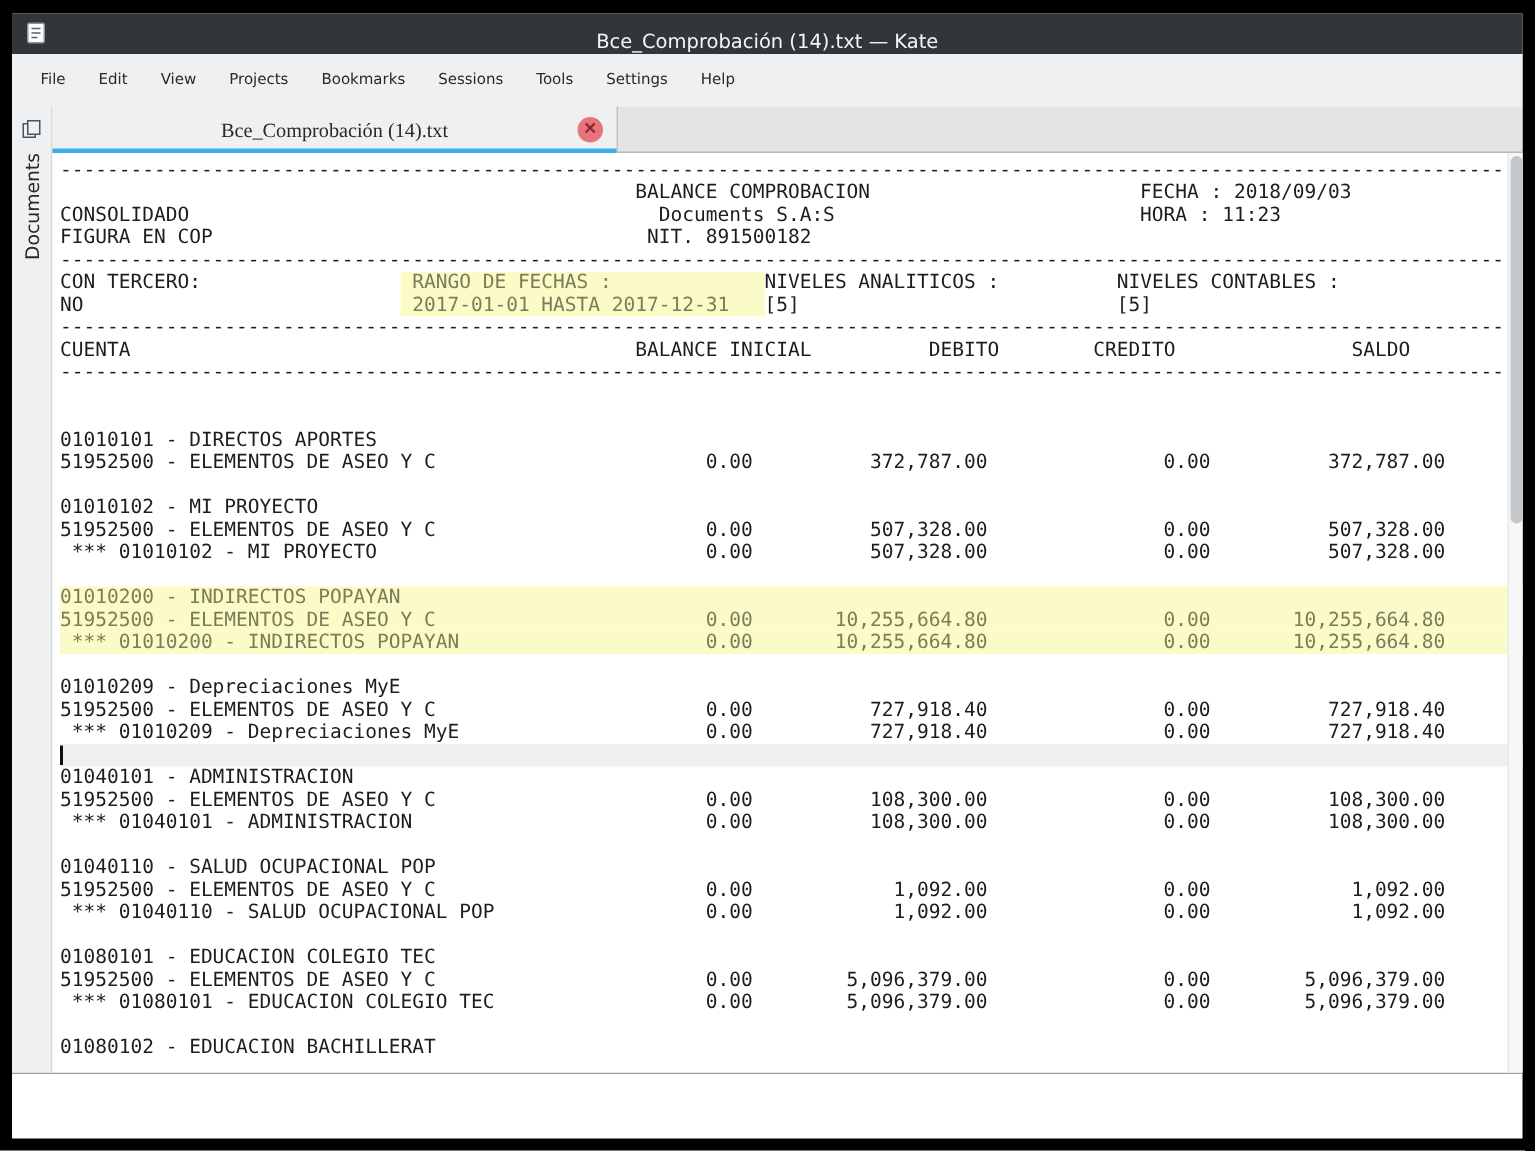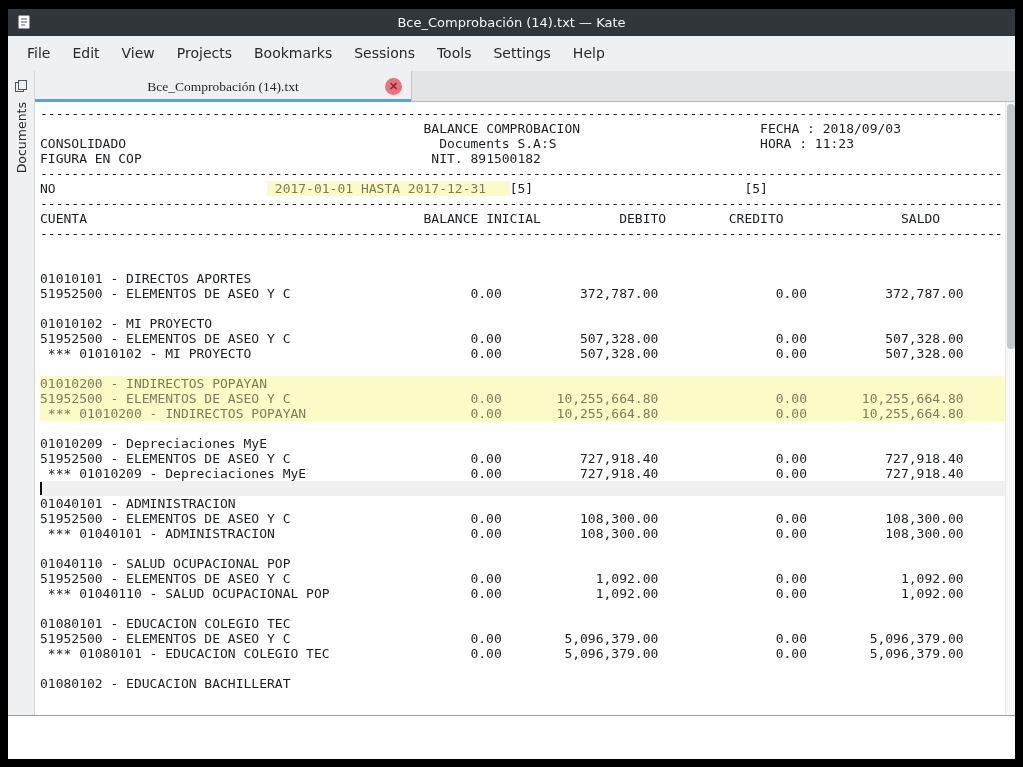--- a/index.html
+++ b/index.html
@@ -6,27 +6,27 @@
   html,body { margin:0; padding:0; }
   body {
     width:1023px; height:767px; overflow:hidden; background:#000;
     font-family:"DejaVu Sans","Liberation Sans",sans-serif; position:relative;
   }
   .frame { position:absolute; left:8px; top:9px; width:1007px; height:750px; background:#ffffff; }
   .window { width:100%; height:707px; display:flex; flex-direction:column; border-bottom:1px solid #9a9ea2; }
 
   .titlebar {
     height:27px; flex:0 0 auto; background:var(--titlebar_bg,#31363b); color:#f4f5f6;
-    display:flex; align-items:center; justify-content:center; font-size:13px; position:relative;
+    display:flex; align-items:flex-end; justify-content:center; font-size:13px; position:relative;
   }
   .appicon { position:absolute; left:8px; top:5px; width:16px; height:16px; }
 
   .menubar {
     height:35px; flex:0 0 auto; background:var(--chrome_bg,#eff0f1);
-    display:flex; align-items:center; padding-left:8px; font-size:14px; color:#26292c;
+    display:flex; align-items:center; padding-left:8px; font-size:10px; color:#26292c;
   }
   .menu-item { padding:0 11px; line-height:35px; cursor:default; }
 
   .body { flex:1; display:flex; min-height:0; }
 
   .sidebar {
     width:27px; background:var(--chrome_bg,#eff0f1); border-right:1px solid #d6d7d8;
     display:flex; flex-direction:column; align-items:center; padding-top:5px;
   }
   .sidebtn { background:none; border:none; display:flex; flex-direction:column; align-items:center; gap:5px; padding:2px 0; font:inherit; }
@@ -111,20 +111,21 @@
           </div>
         </div>
 
         <div class="editor">
           <div class="code">
               <div class="line">---------------------------------------------------------------------------------------------------------------------------</div>
               <div class="line"><span>                                                 </span><span>BALANCE COMPROBACION</span><span>                       </span><span>FECHA : 2018/09/03</span></div>
               <div class="line"><span>CONSOLIDADO</span><span>                                        </span><span>Documents S.A:S</span><span>                          </span><span>HORA : 11:23</span></div>
               <div class="line"><span>FIGURA EN COP</span><span>                                     </span><span>NIT. 891500182</span></div>
               <div class="line">---------------------------------------------------------------------------------------------------------------------------</div>
+              <div class="line"><span>CON TERCERO:</span><span>                 </span><span class="hlseg"> RANGO DE FECHAS :             </span><span>NIVELES ANALITICOS :</span><span>          </span><span>NIVELES CONTABLES :</span></div>
               <div class="line"><span>NO</span><span>                           </span><span class="hlseg"> 2017-01-01 HASTA 2017-12-31   </span><span>[5]</span><span>                           </span><span>[5]</span></div>
               <div class="line">---------------------------------------------------------------------------------------------------------------------------</div>
               <div class="line"><span>CUENTA</span><span>                                           </span><span>BALANCE INICIAL</span><span>          </span><span>DEBITO</span><span>        </span><span>CREDITO</span><span>               </span><span>SALDO</span></div>
               <div class="line">---------------------------------------------------------------------------------------------------------------------------</div>
               <div class="line"></div>
               <div class="line"></div>
               <div class="line">01010101 - DIRECTOS APORTES</div>
               <div class="line">51952500 - ELEMENTOS DE ASEO Y C                       0.00          372,787.00               0.00          372,787.00</div>
               <div class="line"></div>
               <div class="line">01010102 - MI PROYECTO</div>

